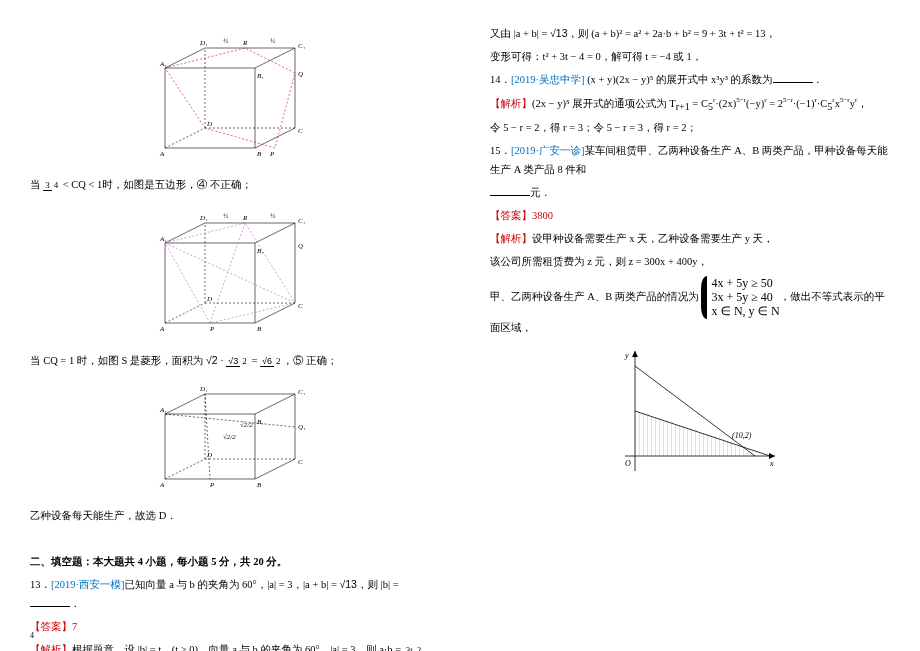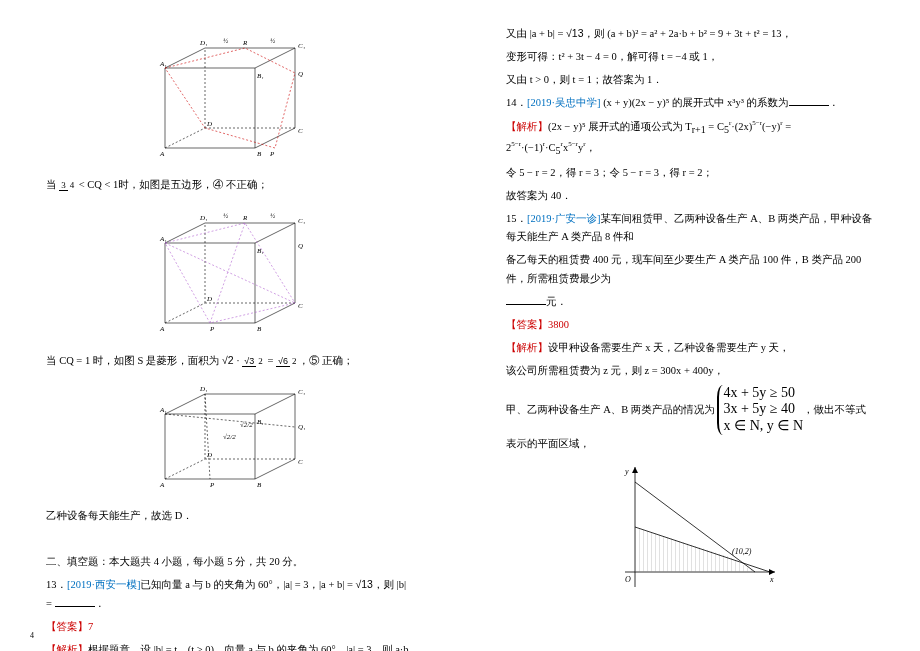--- a/index.html
+++ b/index.html
@@ -7,23 +7,23 @@
 .col{width:460px;padding:20px 30px;box-sizing:border-box}
 .center{display:flex;justify-content:center;margin:8px 0}
 sup{font-size:7px}
 sub{font-size:10px}
 .frac{display:inline-block;vertical-align:middle;text-align:right;font-size:9px;line-height:1}
 .frac .n{border-bottom:1px solid #000;padding:0 2px}
 .frac .d{padding:0 2px}
 .red{color:#c00}
 .blue{color:#0070c0}
 .pgnum{position:absolute;bottom:8px;left:30px;font-size:8px}
-p{margin:4px 16px}
-.case{display:inline-block;vertical-align:middle;border-left:2px solid #000000;border-radius:6px 0 0 6px/12px 0 0 12px;padding-left:4px;font-size:14px;line-height:1.2}
-.hd{font-weight:normal}
+p{margin:4px 0}
+.case{display:inline-block;vertical-align:middle;border-left:6px solid #000000;border-radius:6px 0 0 6px/12px 0 0 12px;padding-left:4px;font-size:12px;line-height:1.2}
+.hd{font-weight:bold}
 .u{display:inline-block;border-bottom:1px solid #000;min-width:40px}
 .sq{font-family:sans-serif}
 </style>
 </head>
 <body>
 
 <div class="page">
 <div class="col">
 
 <div class="center">
@@ -148,27 +148,24 @@
 <p class="hd">二、填空题：本大题共  4 小题，每小题  5 分，共 20 分。</p>
 <p><span>13．</span><span class="blue">[2019·西安一模]</span><span>已知向量 a 与 b 的夹角为 60°，|a| = 3，|a + b| = </span><span class="sq">√13</span><span>，则 |b| = </span><span class="u"></span><span>．</span></p>
 <p><span class="red">【答案】7</span></p>
 <p><span class="red">【解析】</span><span>根据题意，设 |b| = t，(t &gt; 0)，向量 a 与 b 的夹角为 60°，|a| = 3，则 a·b = </span><span class="frac"><span class="n">3t</span><span class="d">2</span></span></p>
 
 </div>
 
 <div class="col">
 <p><span>又由 |a + b| = </span><span class="sq">√13</span><span>，则 (a + b)² = a² + 2a·b + b² = 9 + 3t + t² = 13，</span></p>
 <p>变形可得：t² + 3t − 4 = 0，解可得 t = −4 或 1，</p>
-<p>又由 t &gt; 0，则 t = 1；故答案为 1．</p>
 <p><span>14．</span><span class="blue">[2019·吴忠中学]</span><span> (x + y)(2x − y)⁵ 的展开式中 x³y³ 的系数为</span><span class="u"></span><span>．</span></p>
 <p><span class="red">【解析】</span><span>(2x − y)⁵ 展开式的通项公式为 T</span><sub>r+1</sub><span> = C</span><sub>5</sub><sup>r</sup><span>·(2x)</span><sup>5−r</sup><span>(−y)</span><sup>r</sup><span> = 2</span><sup>5−r</sup><span>·(−1)</span><sup>r</sup><span>·C</span><sub>5</sub><sup>r</sup><span>x</span><sup>5−r</sup><span>y</span><sup>r</sup><span>，</span></p>
 <p>令 5 − r = 2，得 r = 3；令 5 − r = 3，得 r = 2；</p>
-<p>故答案为 40．</p>
 <p><span>15．</span><span class="blue">[2019·广安一诊]</span><span>某车间租赁甲、乙两种设备生产 A、B 两类产品，甲种设备每天能生产 A 类产品 8 件和</span></p>
-<p>备乙每天的租赁费 400 元，现车间至少要生产 A 类产品 100 件，B 类产品 200 件，所需租赁费最少为</p>
 <p><span class="u"></span><span>元．</span></p>
 <p><span class="red">【答案】3800</span></p>
 <p><span class="red">【解析】</span><span>设甲种设备需要生产 x 天，乙种设备需要生产 y 天，</span></p>
 <p>该公司所需租赁费为 z 元，则 z = 300x + 400y，</p>
 <p><span>甲、乙两种设备生产 A、B 两类产品的情况为 </span><span class="case"><span>4x + 5y ≥ 50</span><br><span>3x + 5y ≥ 40</span><br><span>x ∈ N, y ∈ N</span></span><span>，做出不等式表示的平面区域，</span></p>
 
 <div class="center">
 <svg width="190" height="140" viewBox="0 0 190 140">
 <defs>
             <pattern id="h" width="4" height="4" patternUnits="userSpaceOnUse">

